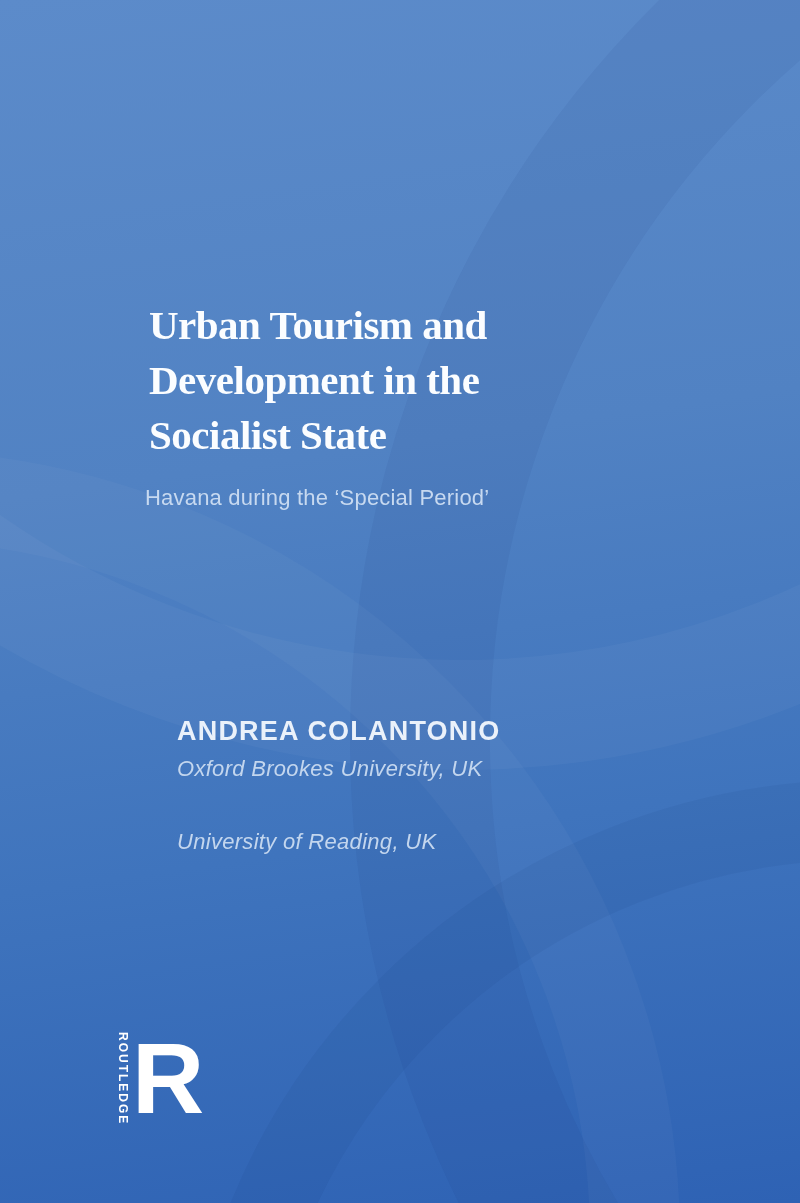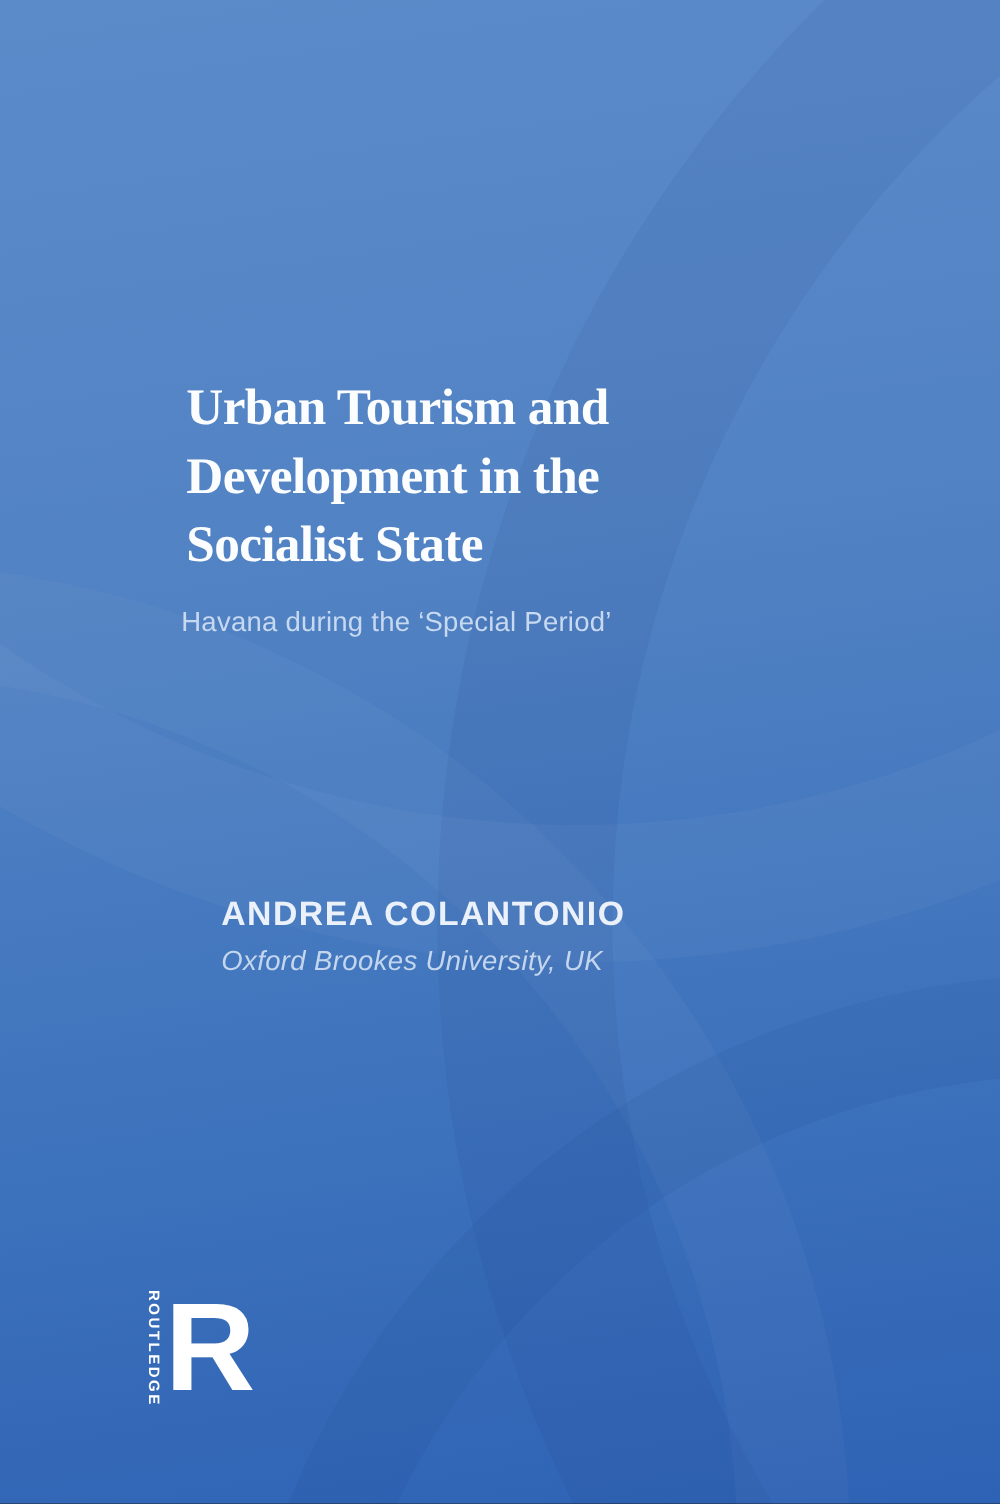--- a/index.html
+++ b/index.html
@@ -134,20 +134,21 @@
     </h1>
     <div class="subtitle">Havana during the ‘Special Period’</div>
   </div>
 
   <div class="authors-block">
     <div class="author">
       <div class="author-name">ANDREA COLANTONIO</div>
       <div class="author-affiliation">Oxford Brookes University, UK</div>
     </div>
     <div class="author">
+      <div class="author-affiliation">University of Reading, UK</div>
     </div>
   </div>
 
   <div class="publisher-logo">
     <span class="logo-vertical-text">ROUTLEDGE</span>
     <span class="logo-letter">R</span>
   </div>
 
 </div>
 

